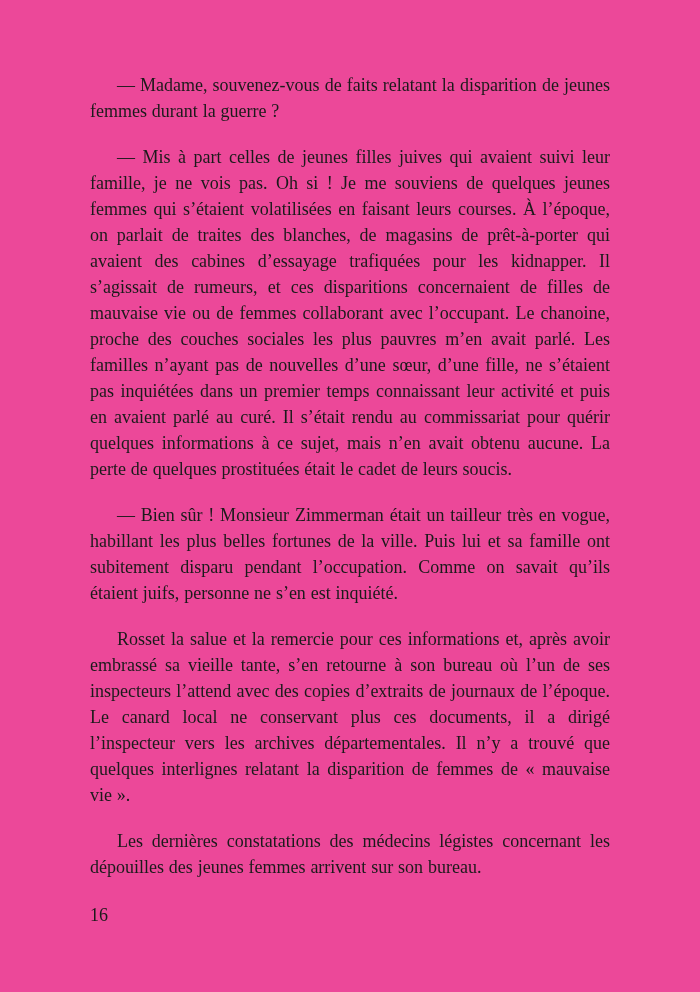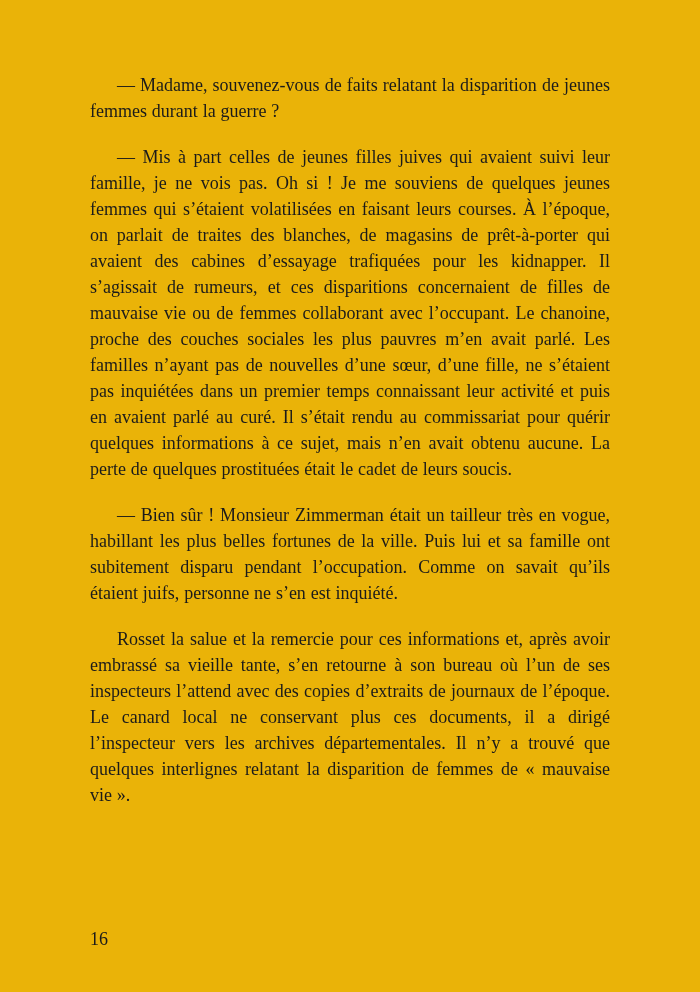--- a/index.html
+++ b/index.html
@@ -11,48 +11,49 @@
     height: 992px;
     background: #ffffff;
     font-family: "Liberation Serif", "DejaVu Serif", serif;
     color: #1b1b1b;
     position: relative;
     overflow: hidden;
   }
   .page {
     position: absolute;
     inset: 0;
-    background: #eab308;
+    background: #ec4899;
   }
   .text-block {
     position: absolute;
     left: 90px;
     top: 72px;
     width: 520px;
   }
   p.para {
     margin: 0 0 20px 0;
     font-size: 18px;
     line-height: 26px;
     text-align: justify;
     text-indent: 27px;
     word-spacing: 0.02em;
   }
   .page-number {
     position: absolute;
     left: 90px;
-    top: 926px;
+    top: 902px;
     font-size: 18px;
     line-height: 26px;
   }
 </style>
 </head>
 <body>
 
 <div class="page">
   <div class="text-block" id="paragraphs">
       <p class="para">— Madame, souvenez-vous de faits relatant la disparition de jeunes femmes durant la guerre&nbsp;?</p>
       <p class="para">— Mis à part celles de jeunes filles juives qui avaient suivi leur famille, je ne vois pas. Oh si&nbsp;! Je me souviens de quelques jeunes femmes qui s’étaient volatilisées en faisant leurs courses. À l’époque, on parlait de traites des blanches, de magasins de prêt-à-porter qui avaient des cabines d’essayage trafiquées pour les kidnapper. Il s’agissait de rumeurs, et ces disparitions concernaient de filles de mauvaise vie ou de femmes collaborant avec l’occupant. Le chanoine, proche des couches sociales les plus pauvres m’en avait parlé. Les familles n’ayant pas de nouvelles d’une sœur, d’une fille, ne s’étaient pas inquiétées dans un premier temps connaissant leur activité et puis en avaient parlé au curé. Il s’était rendu au commissariat pour quérir quelques informations à ce sujet, mais n’en avait obtenu aucune. La perte de quelques prostituées était le cadet de leurs soucis.</p>
       <p class="para">— Bien sûr&nbsp;! Monsieur Zimmerman était un tailleur très en vogue, habillant les plus belles fortunes de la ville. Puis lui et sa famille ont subitement disparu pendant l’occupation. Comme on savait qu’ils étaient juifs, personne ne s’en est inquiété.</p>
       <p class="para">Rosset la salue et la remercie pour ces informations et, après avoir embrassé sa vieille tante, s’en retourne à son bureau où l’un de ses inspecteurs l’attend avec des copies d’extraits de journaux de l’époque. Le canard local ne conservant plus ces documents, il a dirigé l’inspecteur vers les archives départementales. Il n’y a trouvé que quelques interlignes relatant la disparition de femmes de «&nbsp;mauvaise vie&nbsp;».</p>
+      <p class="para">Les dernières constatations des médecins légistes concernant les dépouilles des jeunes femmes arrivent sur son bureau.</p>
     </div>
   <div class="page-number">16</div>
 </div>
 
 </body></html>

